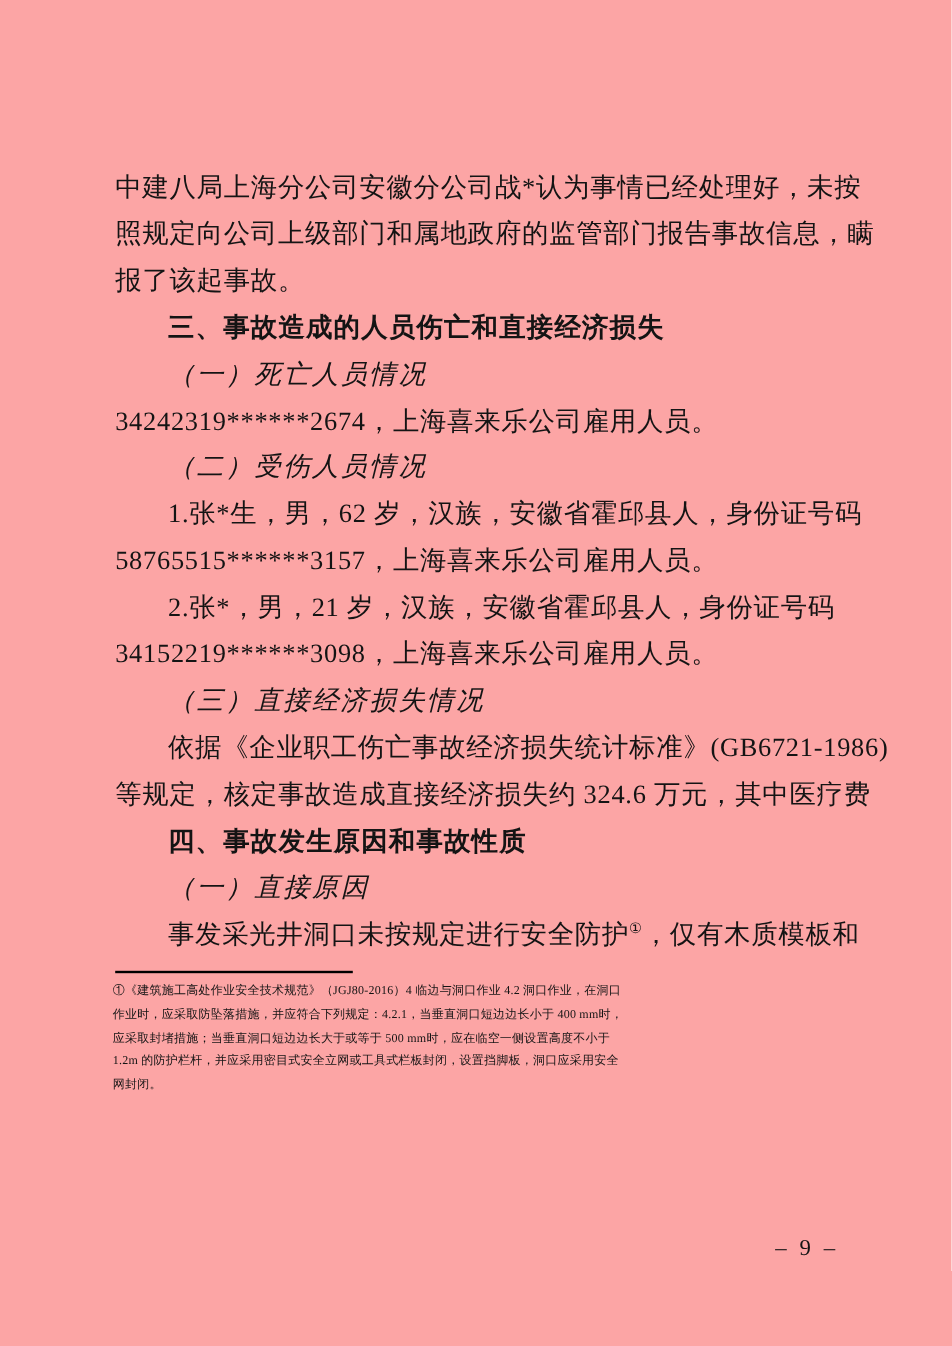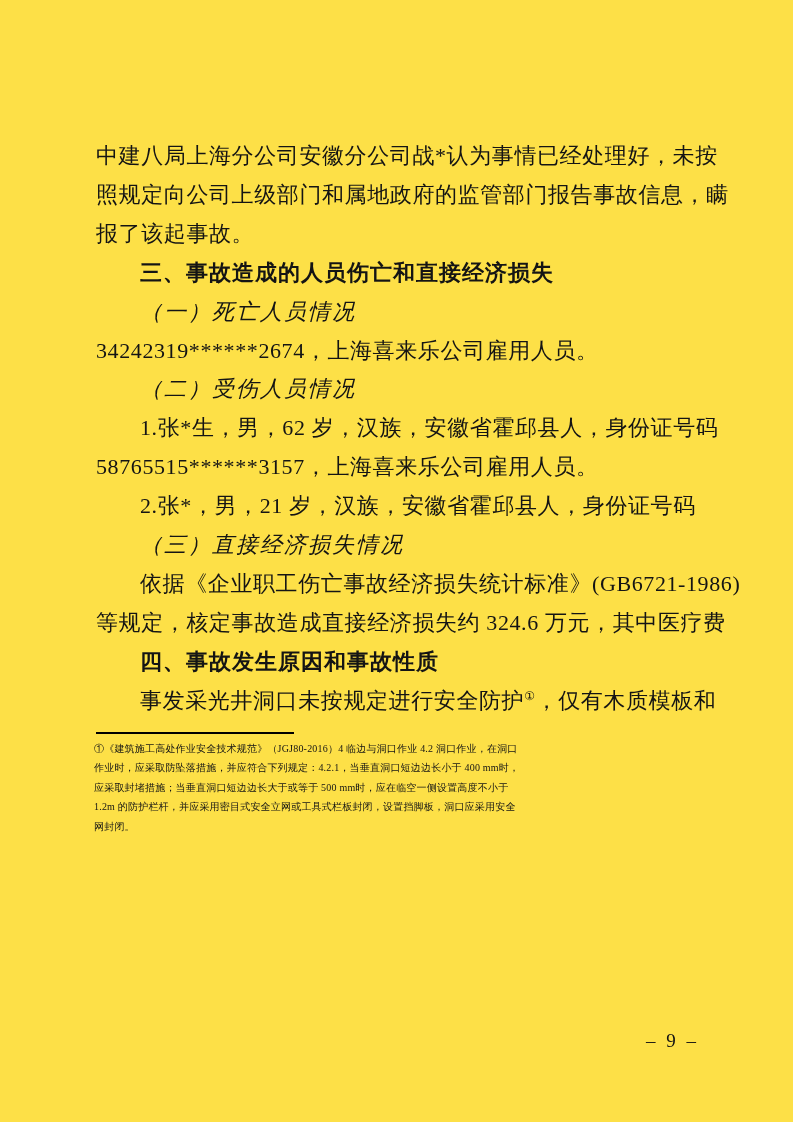--- a/index.html
+++ b/index.html
@@ -8,21 +8,21 @@
     width: 793px;
     height: 1122px;
     position: relative;
     overflow: hidden;
     font-family: "Liberation Serif", "DejaVu Serif", serif;
     color: #141414;
   }
   .page {
     position: absolute;
     inset: 0;
-    background: #fde047;
+    background: #fca5a5;
   }
   .doc {
     padding: 137px 87px 0 96px;
     font-size: 22px;
     line-height: 38.9px;
     letter-spacing: 0.6px;
   }
   .ln {
     white-space: nowrap;
     text-align: left;
@@ -76,24 +76,26 @@
     <div class="ln">中建八局上海分公司安徽分公司战*认为事情已经处理好，未按</div>
     <div class="ln">照规定向公司上级部门和属地政府的监管部门报告事故信息，瞒</div>
     <div class="ln">报了该起事故。</div>
     <div class="ln h1 indent">三、事故造成的人员伤亡和直接经济损失</div>
     <div class="ln sub indent">（一）死亡人员情况</div>
     <div class="ln">34242319******2674，上海喜来乐公司雇用人员。</div>
     <div class="ln sub indent">（二）受伤人员情况</div>
     <div class="ln indent">1.张*生，男，62 岁，汉族，安徽省霍邱县人，身份证号码</div>
     <div class="ln">58765515******3157，上海喜来乐公司雇用人员。</div>
     <div class="ln indent">2.张*，男，21 岁，汉族，安徽省霍邱县人，身份证号码</div>
+    <div class="ln">34152219******3098，上海喜来乐公司雇用人员。</div>
     <div class="ln sub indent">（三）直接经济损失情况</div>
     <div class="ln indent">依据《企业职工伤亡事故经济损失统计标准》(GB6721-1986)</div>
     <div class="ln">等规定，核定事故造成直接经济损失约 324.6 万元，其中医疗费</div>
     <div class="ln h1 indent">四、事故发生原因和事故性质</div>
+    <div class="ln sub indent">（一）直接原因</div>
     <div class="ln indent">
       <span>事发采光井洞口未按规定进行安全防护</span><sup class="fnref">①</sup><span>，仅有木质模板和</span>
     </div>
   </div>
 
   <div class="fn-rule"></div>
 
   <div class="footnote">
     <div class="fn-ln">①《建筑施工高处作业安全技术规范》（JGJ80-2016）4 临边与洞口作业 4.2 洞口作业，在洞口</div>
     <div class="fn-ln">作业时，应采取防坠落措施，并应符合下列规定：4.2.1，当垂直洞口短边边长小于 400 mm时，</div>

